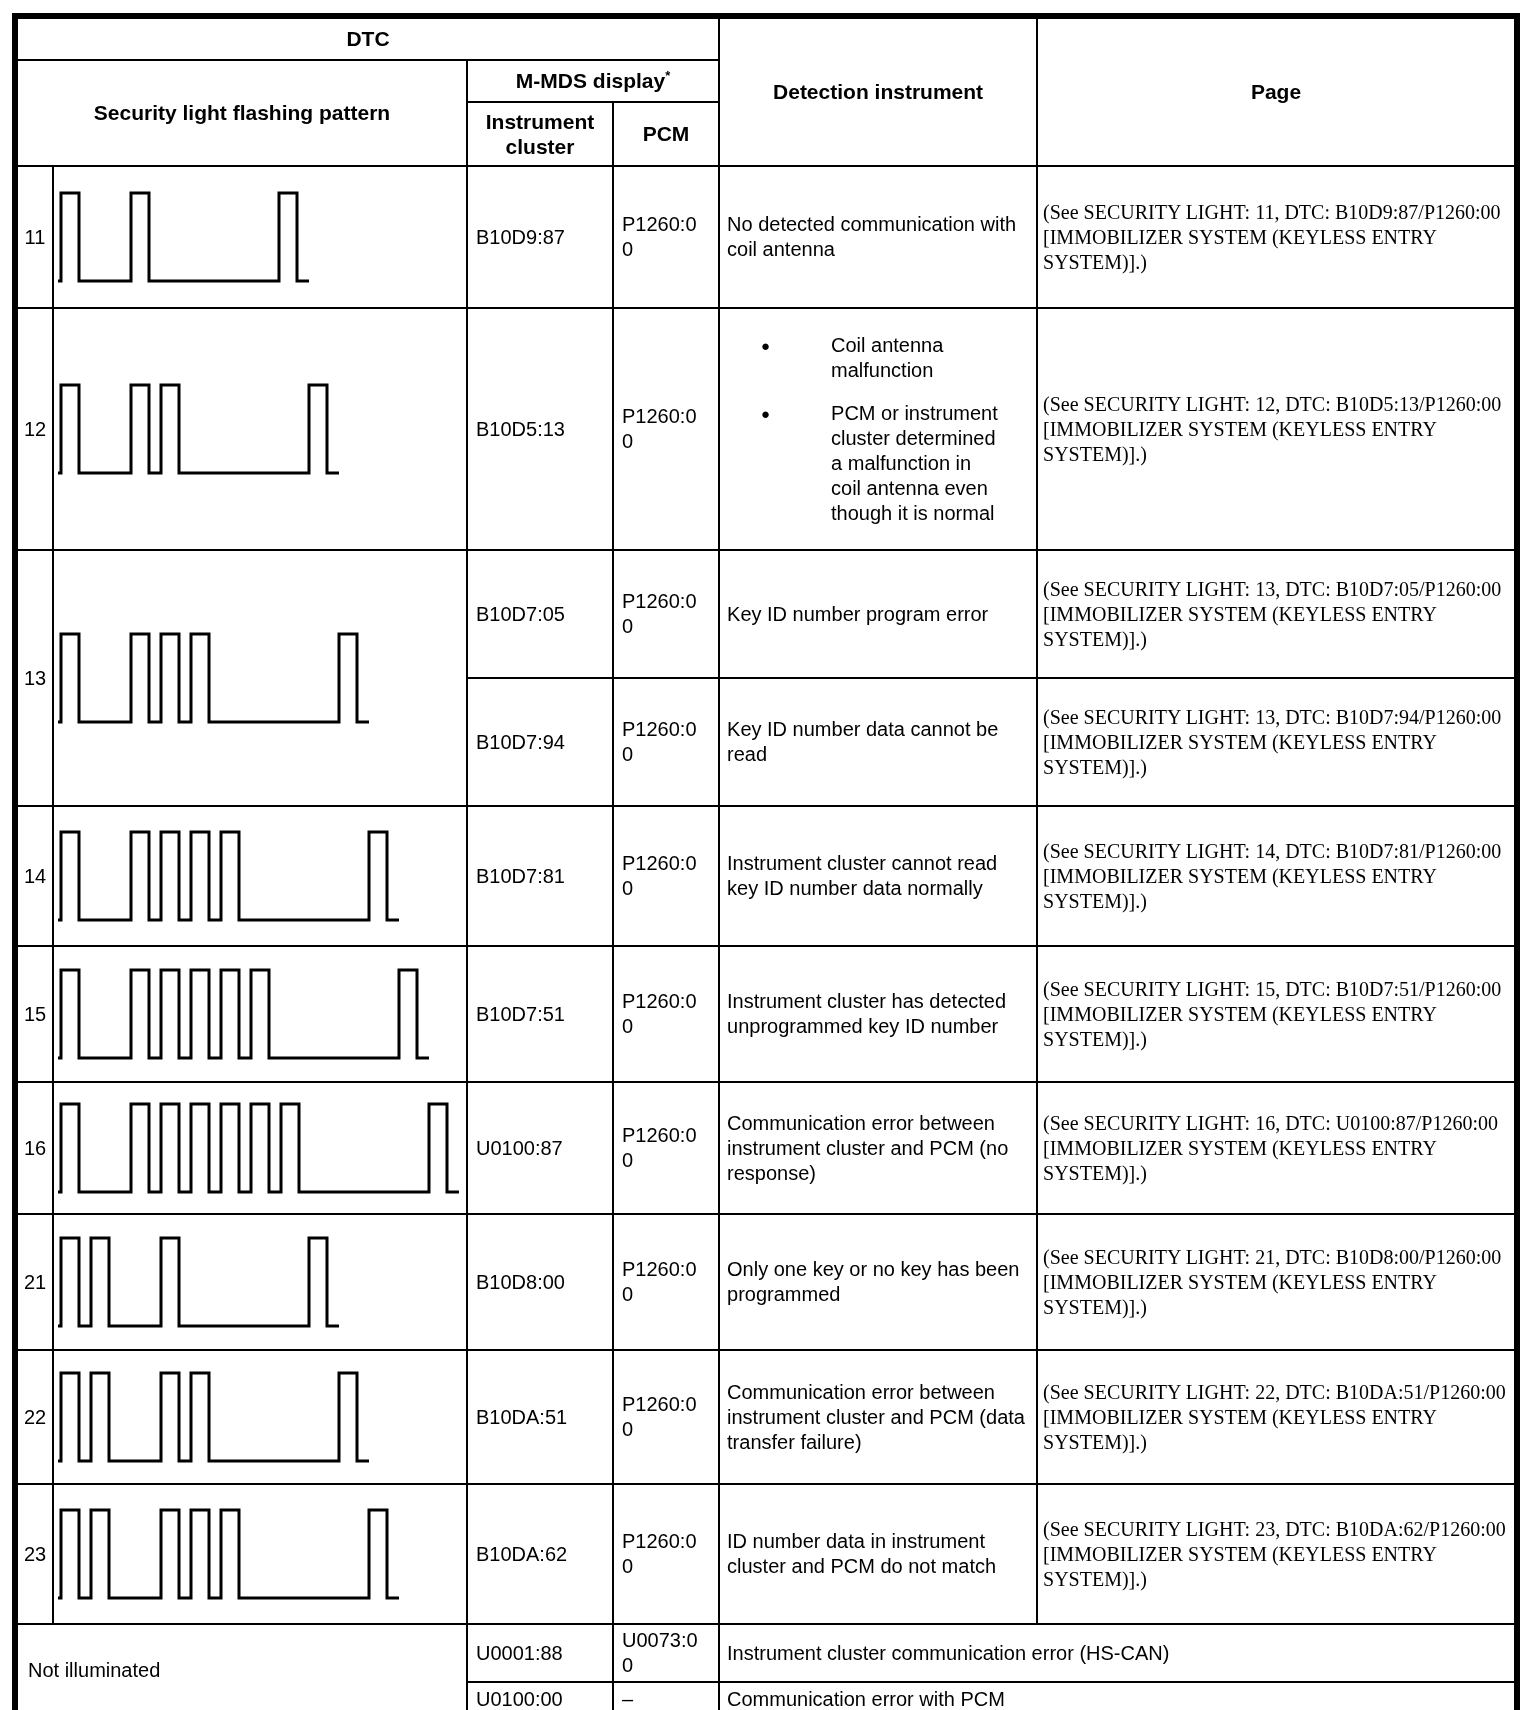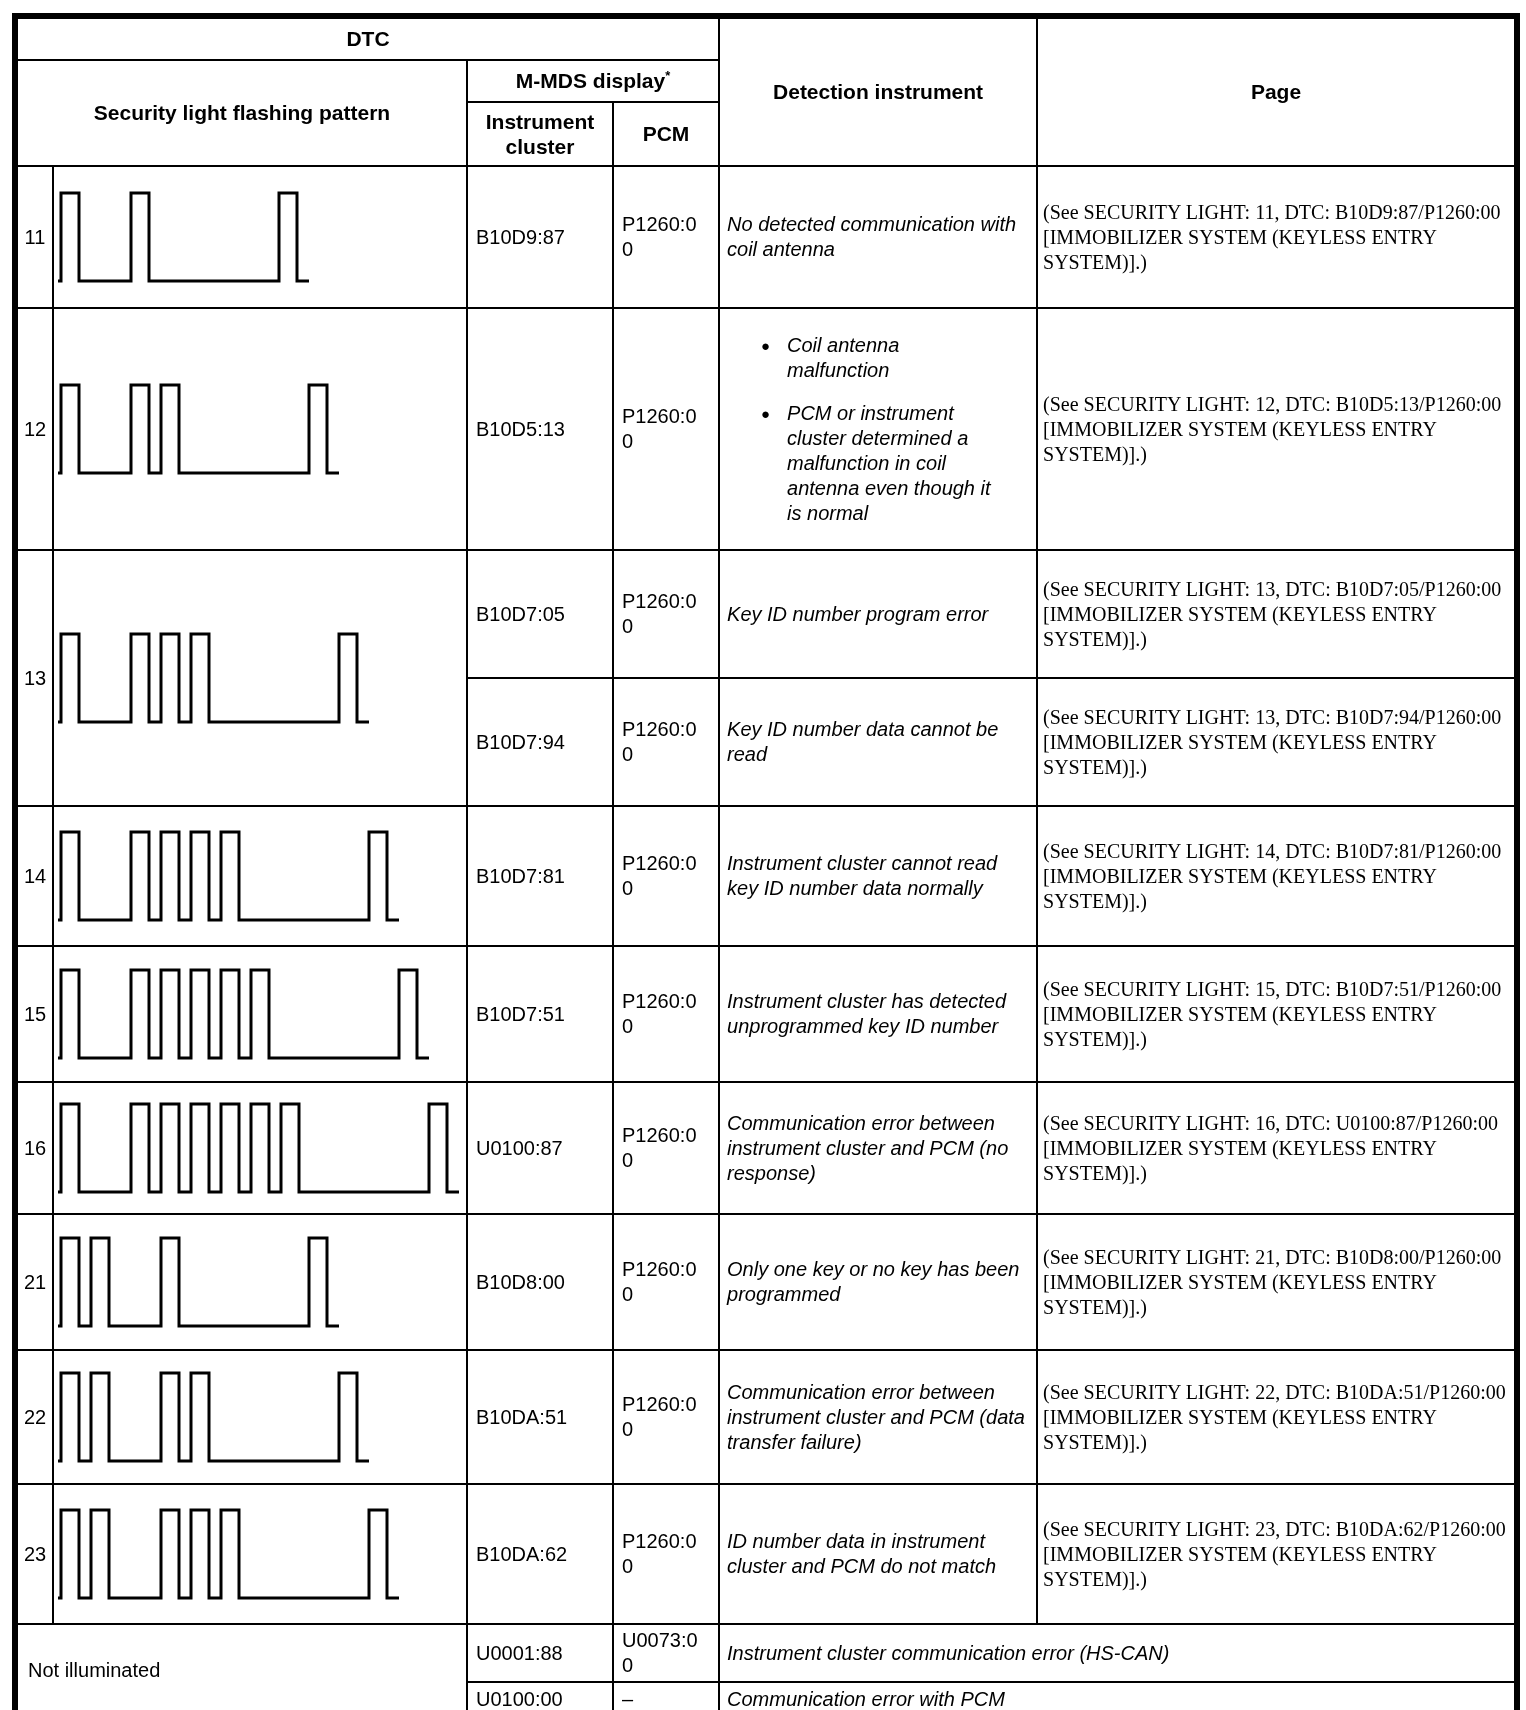--- a/index.html
+++ b/index.html
@@ -4,29 +4,29 @@
 <style>
   html,body{margin:0;padding:0;background:#fff;}
   body{width:1526px;font-family:"Liberation Sans","DejaVu Sans",sans-serif;color:#000;}
   .sheet{padding:13px 12px;}
   table{border-collapse:collapse;table-layout:fixed;width:1502px;border:6px solid #000;}
   th,td{border:2px solid #000;vertical-align:middle;padding:3px 6px;font-size:20px;line-height:1.25;overflow:hidden;word-wrap:break-word;}
   th{font-weight:bold;font-size:21px;line-height:1.2;padding:3px 4px;}
   td.num{text-align:center;padding:2px 1px;}
   td.pattern{padding:2px 0 2px 2px;}
   td.code{padding:3px 12px 3px 8px;}
-  td.det{padding:3px 4px 3px 7px;font-style:italic;}
+  td.det{padding:3px 4px 3px 7px;}
   td.page{padding:3px 2px 3px 5px;font-family:Liberation Serif, serif;}
   td.notill{padding-left:10px;}
   .wave,.wave svg{display:block;}
   sup{font-size:13px;}
   .bullet-list{display:flex;flex-direction:column;gap:18px;padding:6px 30px 6px 34px;}
   .bullet-item{display:flex;align-items:flex-start;text-align:left;}
   .bullet{width:26px;flex:0 0 26px;font-size:15px;line-height:25px;}
-  .bullet-text{flex:1;}
+  .bullet-text{flex:1;margin-left:44px;}
   tr.hr1{height:44px;}
   tr.hr2{height:42px;}
   tr.hr3{height:64px;}
   tr.r11{height:142px;}
   tr.r12{height:242px;}
   tr.r13a,tr.r13b{height:128px;}
   tr.r14{height:140px;}
   tr.r15{height:136px;}
   tr.r16{height:132px;}
   tr.r21{height:136px;}

